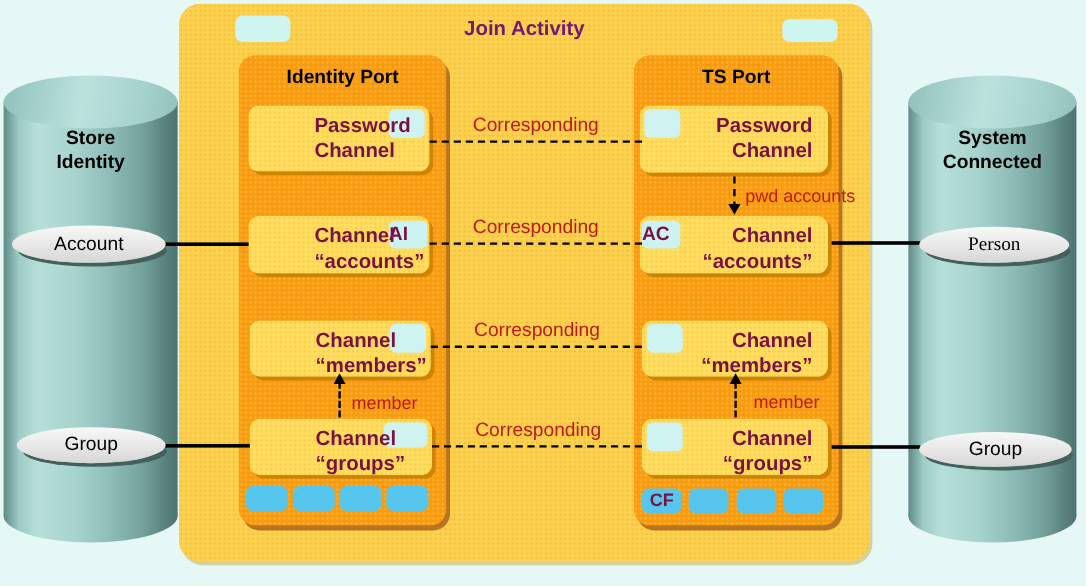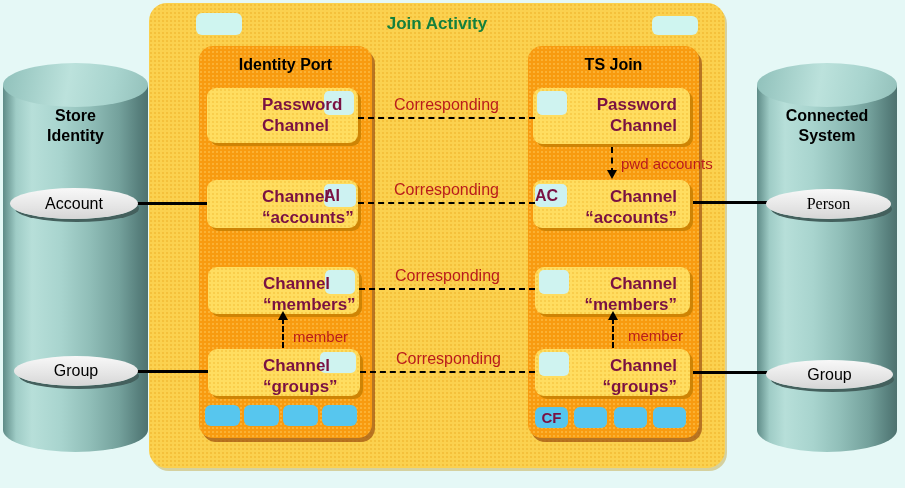--- a/index.html
+++ b/index.html
@@ -13,21 +13,21 @@
   .cyl-label{position:absolute;font-weight:bold;font-size:16px;line-height:20px;text-align:center;color:#000;}
 
   
   .entity{position:absolute;border-radius:50%;background:linear-gradient(180deg,#f8f8f8,#e3e3e3 65%,#d6d6d6);box-shadow:3px 5px 0 -2px #44605D;color:#000;font-size:16px;text-align:center;}
 
   
   .ybox{position:absolute;border-radius:18px;background-color:#FBD14F;
         background-image:radial-gradient(rgba(238,176,40,0.5) 1px, rgba(0,0,0,0) 1px);
         background-size:4px 4px;box-shadow:2px 3px 0 rgba(190,150,30,.4);}
   .cyan-chip{position:absolute;border-radius:6px;background:#CFF5F0;}
-  .main-title{position:absolute;font-weight:bold;font-size:17px;text-align:center;color:#15803d;}
+  .main-title{position:absolute;font-weight:bold;font-size:17px;text-align:center;color:#701a75;}
 
   
   .port{position:absolute;border-radius:14px;background-color:#F89B10;
         background-image:radial-gradient(rgba(255,205,95,0.45) 1px, rgba(0,0,0,0) 1px);
         background-size:4px 4px;box-shadow:3px 4px 0 rgba(140,55,5,.6);}
   .port-title{position:absolute;font-weight:bold;font-size:16px;text-align:center;color:#000;}
 
   
   .chan{position:absolute;border-radius:9px;background-color:#FFDD60;
         background-image:radial-gradient(rgba(243,190,55,0.5) 1px, rgba(0,0,0,0) 1px);
@@ -63,34 +63,34 @@
   <div class="cyl-cap" style="left:3px;top:63px;width:145px;height:44px;"></div>
   <div class="cyl-label" style="left:3px;top:106px;width:145px;">
     <div>Store</div>
     <div>Identity</div>
   </div>
 
   <div class="cyl-base" style="left:757px;top:408px;width:140px;height:44px;"></div>
   <div class="cyl-body" style="left:757px;top:85px;width:140px;height:345px;"></div>
   <div class="cyl-cap" style="left:757px;top:63px;width:140px;height:44px;"></div>
   <div class="cyl-label" style="left:757px;top:106px;width:140px;">
+    <div>System</div>
     <div>Connected</div>
-    <div>System</div>
   </div>
 
   <div class="ybox" style="left:149px;top:3px;width:576px;height:465px;"></div>
   <div class="cyan-chip" style="left:196px;top:13px;width:46px;height:22px;"></div>
   <div class="cyan-chip" style="left:652px;top:16px;width:46px;height:19px;"></div>
   <div class="main-title" style="left:149px;top:14px;width:576px;">Join Activity</div>
 
   <div class="port" style="left:199px;top:46px;width:173px;height:392px;"></div>
   <div class="port-title" style="left:199px;top:56px;width:173px;">Identity Port</div>
 
   <div class="port" style="left:528px;top:46px;width:171px;height:392px;"></div>
-  <div class="port-title" style="left:528px;top:56px;width:171px;">TS Join</div>
+  <div class="port-title" style="left:528px;top:56px;width:171px;">TS Port</div>
 
   <div class="bluesq" style="left:205px;top:405px;"></div>
   <div class="bluesq" style="left:244px;top:405px;"></div>
   <div class="bluesq" style="left:283px;top:405px;"></div>
   <div class="bluesq" style="left:322px;top:405px;"></div>
 
   <div class="bluesq cf" style="left:535px;top:407px;width:33px;">CF</div>
   <div class="bluesq" style="left:574px;top:407px;width:33px;"></div>
   <div class="bluesq" style="left:614px;top:407px;width:33px;"></div>
   <div class="bluesq" style="left:653px;top:407px;width:33px;"></div>

